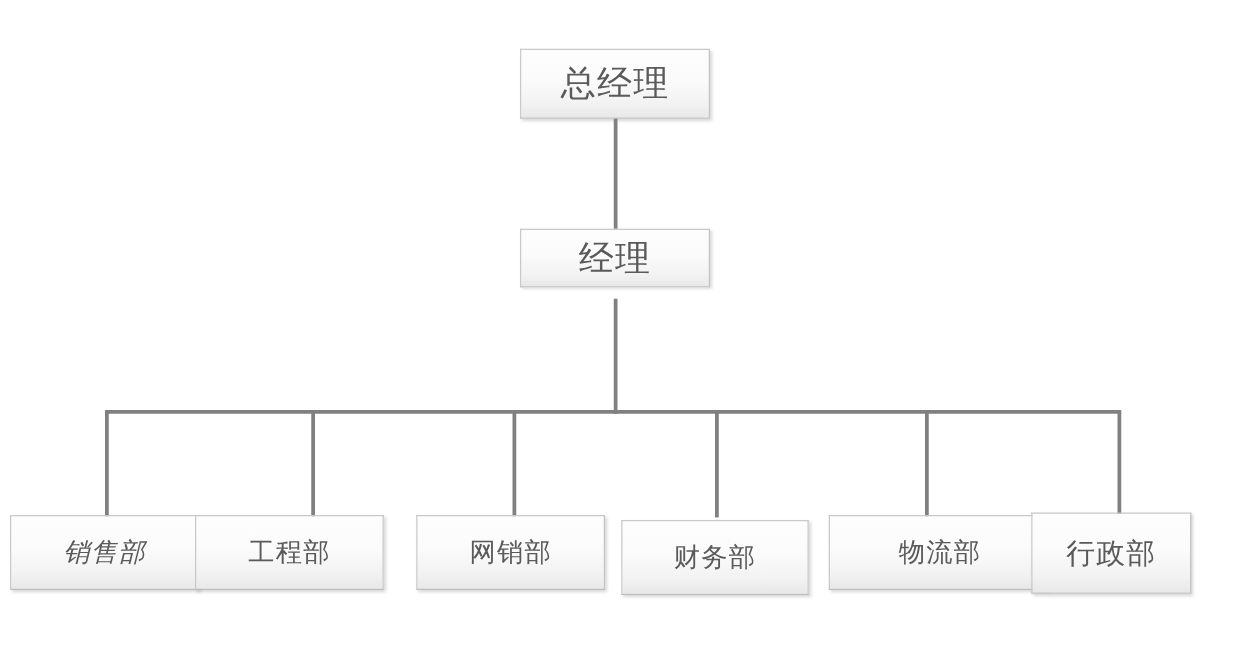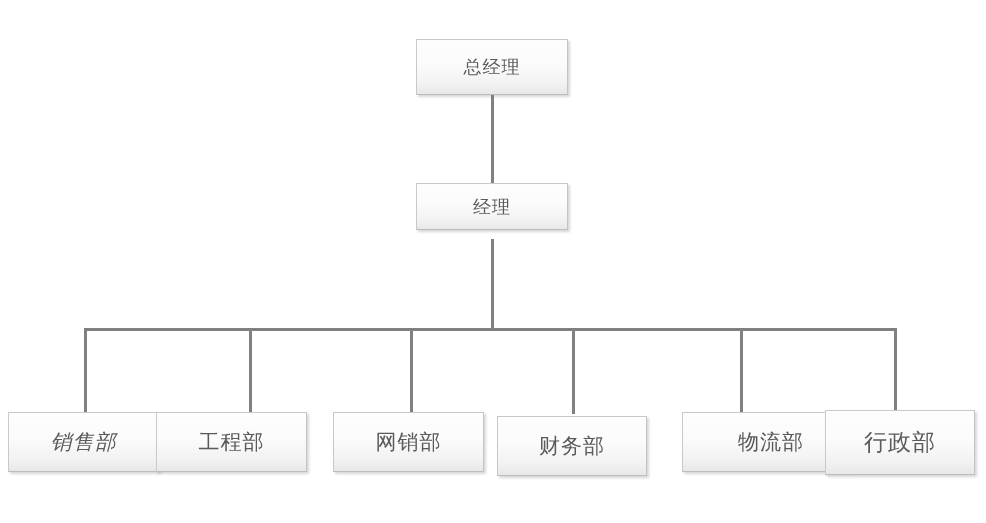--- a/index.html
+++ b/index.html
@@ -31,21 +31,21 @@
     display: flex;
     align-items: center;
     justify-content: center;
     color: #5a5a5a;
     letter-spacing: 1px;
     white-space: nowrap;
     user-select: none;
   }
 
   .node-top {
-    font-size: 18px;
+    font-size: 28px;
   }
   .node-leaf {
     font-size: 21px;
   }
   .node-leaf-wide {
     font-size: 23px;
   }
 
   
   .connector {
@@ -94,21 +94,21 @@
   </div>
 
   <div class="node node-leaf" style="left:333px; top:412px; width:151px; height:60px;">
     <span>网销部</span>
   </div>
 
   <div class="node node-leaf" style="left:497px; top:416px; width:150px; height:60px;">
     <span>财务部</span>
   </div>
 
-  <div class="node node-leaf" style="left:682px; top:412px; width:178px; height:60px;">
+  <div class="node node-leaf" style="left:663px; top:412px; width:178px; height:60px;">
     <span>物流部</span>
   </div>
 
-  <div class="node node-leaf-wide" style="left:825px; top:410px; width:150px; height:65px;">
+  <div class="node node-leaf-wide" style="left:825px; top:410px; width:128px; height:65px;">
     <span>行政部</span>
   </div>
 
 </div>
 
 </body></html>

